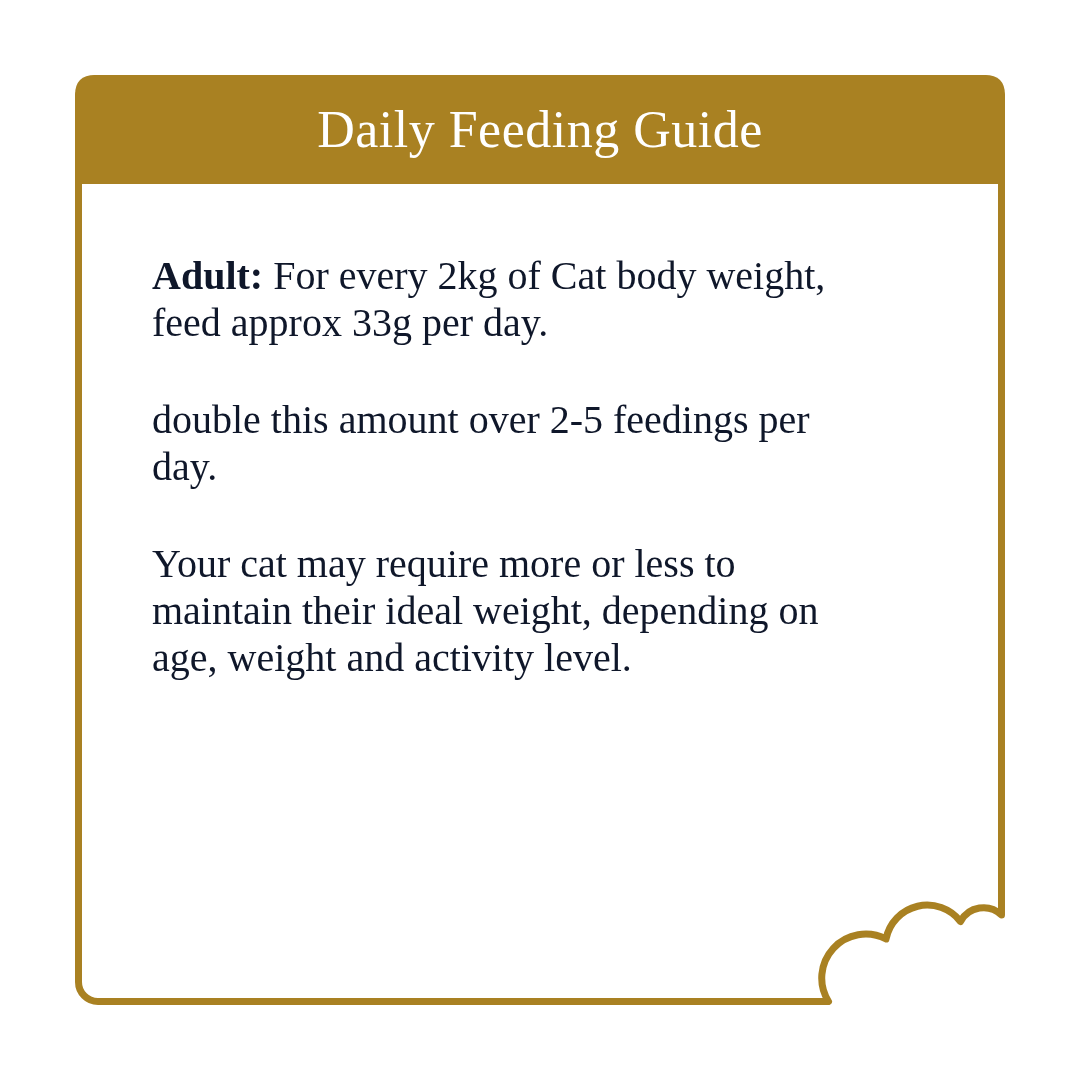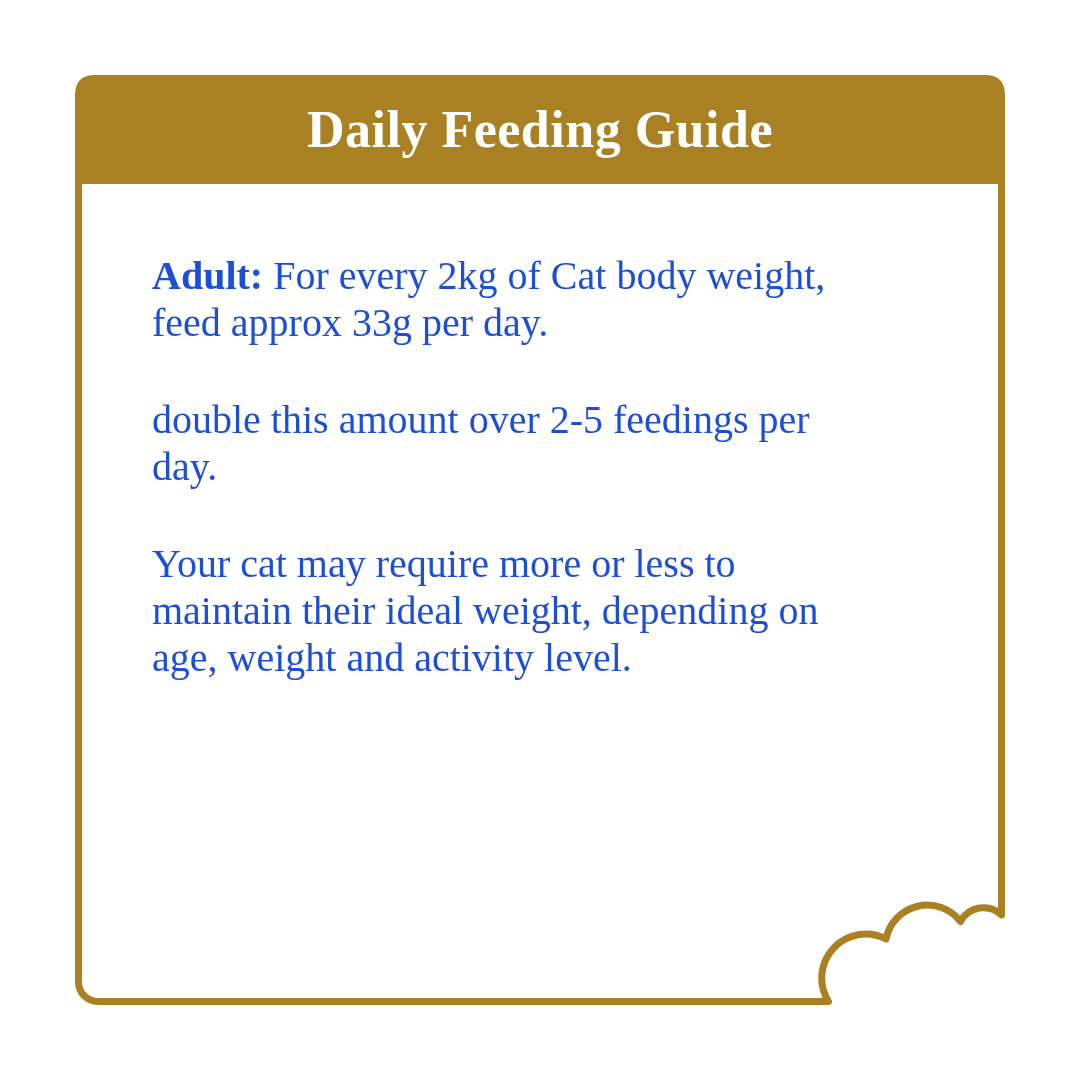--- a/index.html
+++ b/index.html
@@ -25,29 +25,29 @@
     position: absolute;
     left: 75px;
     top: 75px;
     width: 930px;
     height: 108px;
     display: flex;
     align-items: center;
     justify-content: center;
     color: #FFFFFF;
     font-size: 52px;
-    font-weight: 700;
+    font-weight: 400;
     letter-spacing: 0.5px;
   }
   .body-text {
     position: absolute;
     left: 152px;
     top: 252px;
     width: 840px;
-    color: #1d4ed8;
+    color: #0f172a;
     font-size: 40px;
   }
   .paragraph {
     margin: 0 0 50px 0;
   }
   .paragraph:last-child {
     margin-bottom: 0;
   }
   .line {
     line-height: 47px;

